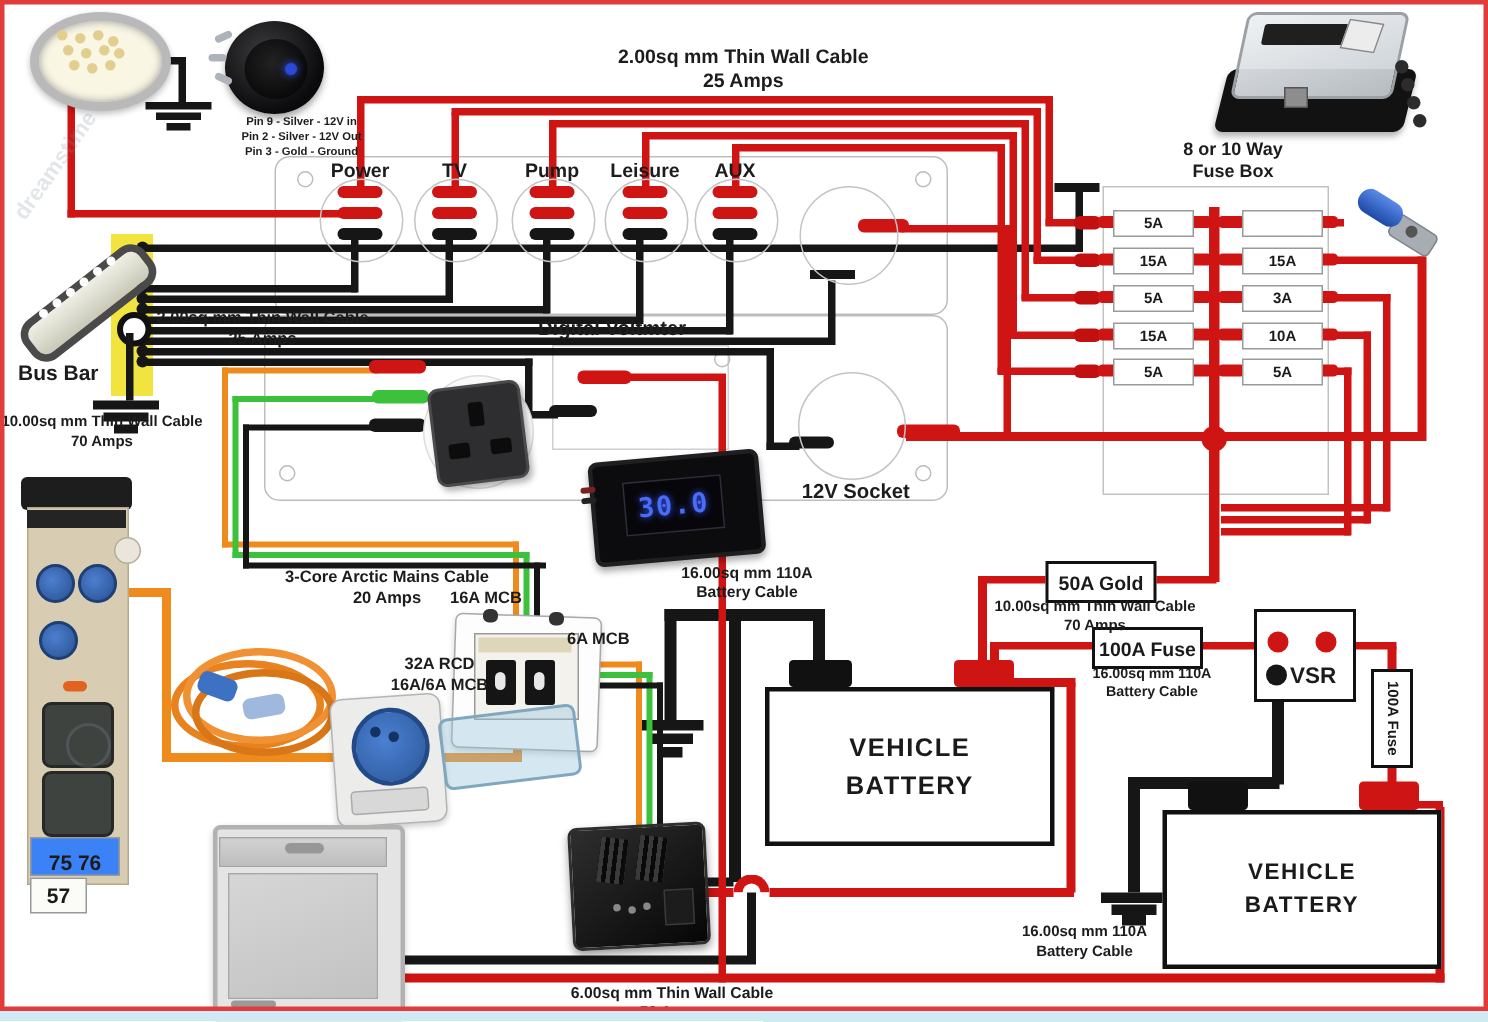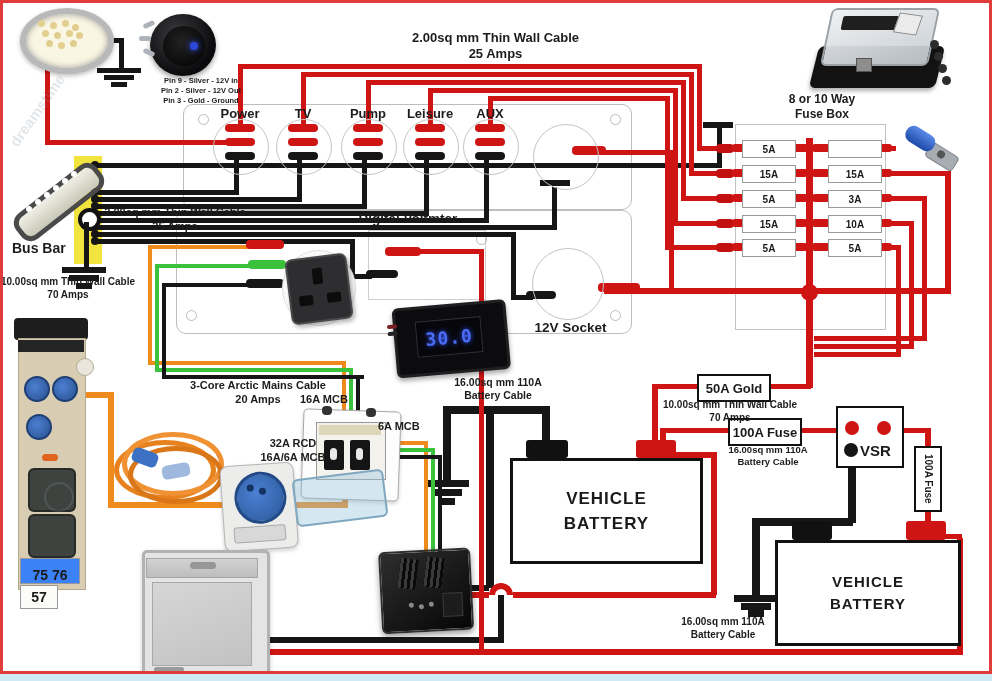--- a/index.html
+++ b/index.html
@@ -479,19 +479,23 @@
     <div>70 Amps</div>
   </div>
   <div class="lbl ctr" style="left:726px;top:444px;width:84px;font-size:9.5px;">
     <div>16.00sq mm 110A</div>
     <div>Battery Cable</div>
   </div>
   <div class="lbl ctr" style="left:668px;top:616px;width:110px;font-size:10px;">
     <div>16.00sq mm 110A</div>
     <div>Battery Cable</div>
   </div>
+  <div class="lbl ctr" style="left:368px;top:656px;width:160px;font-size:10.5px;">
+    <div>6.00sq mm Thin Wall Cable</div>
+    <div>50 Amps</div>
+  </div>
 
   <div class="wm" style="left:6px;top:140px;font-size:15px;transform:rotate(-55deg);transform-origin:left top;">dreamstime</div>
   <div class="wm" style="left:44px;top:482px;width:26px;height:26px;border:2px solid #8a9aa8;border-radius:50%;"></div>
 
   <div class="abs" style="left:0;top:0;width:992px;height:674px;border:3px solid #e23b3b;box-sizing:border-box;pointer-events:none;"></div>
   <div class="abs" style="left:0;top:674px;width:992px;height:7px;background:#cfe9f5;"></div>
 </div>
 
 </body></html>

